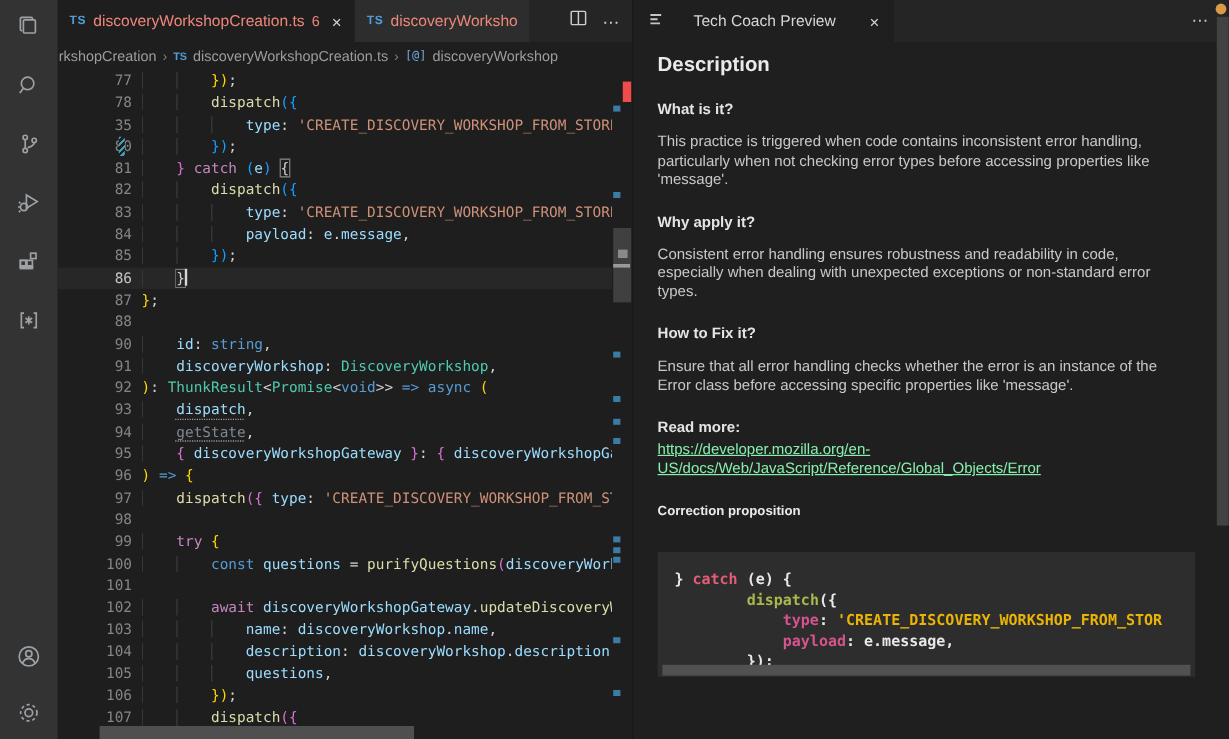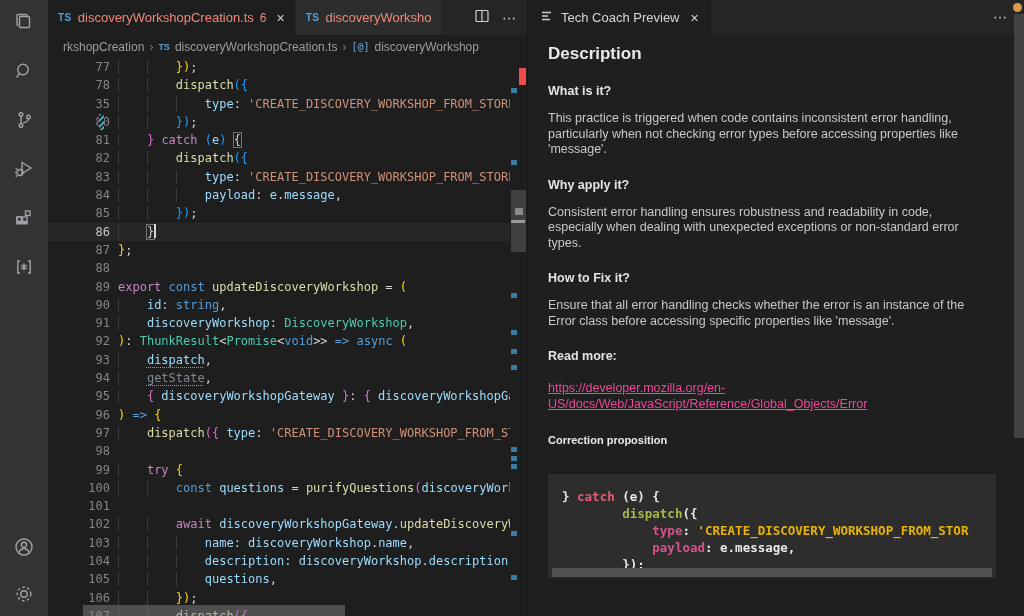--- a/index.html
+++ b/index.html
@@ -21,21 +21,21 @@
   .tab.active { background:#1e1e1e; }
   .tab.inactive { background:#2d2d2d; border-left:1px solid #252526; max-width:152px; }
   .file-ts { color:#519ddb; font-size:10px; font-weight:bold; letter-spacing:0.5px; flex:none; }
   .tab-label { color:#f0867a; }
   .tab-badge { color:#f0867a; font-size:12px; }
   .tab-close { color:#d4d4d4; font-size:14px; margin-left:4px; cursor:pointer; }
   .tab-actions { margin-left:auto; display:flex; align-items:center; gap:12px; padding:0 10px; color:#cfcfcf; flex:none; }
   .split-icon svg { stroke:#cfcfcf; fill:none; stroke-width:1.2; }
   .more-dots { font-size:14px; letter-spacing:1px; color:#cfcfcf; cursor:pointer; }
 
-  .breadcrumbs { height:23px; display:flex; align-items:center; gap:5px; font-size:12px; color:#9d9d9d; padding-left:15px; background:#1e1e1e; flex:none; white-space:nowrap; overflow:hidden; }
+  .breadcrumbs { height:23px; display:flex; align-items:center; gap:5px; font-size:12px; color:#9d9d9d; padding-left:1px; background:#1e1e1e; flex:none; white-space:nowrap; overflow:hidden; }
   .bc-sep { color:#7c7c7c; font-size:12px; }
   .bc-ts { color:#519ddb; font-size:9px; font-weight:bold; }
   .bc-sym { color:#6fa8dc; font-size:10px; font-family:"DejaVu Sans Mono",monospace; }
 
   
   .code-area { position:relative; height:558px; overflow:hidden; }
   .code-scroll { position:absolute; top:0; left:0; right:17px; bottom:0; overflow:hidden; }
   .code-line { position:relative; height:18.3px; line-height:18.3px; font-family:"DejaVu Sans Mono",monospace; font-size:12px; white-space:pre; color:#d4d4d4; }
   .code-line.cur { background:#272727; }
   .ln { position:absolute; left:0; top:0; width:62px; text-align:right; color:#858585; }
@@ -55,32 +55,32 @@
   .ov-error { position:absolute; right:1px; width:7px; background:#f14c4c; }
   .ov-mark { position:absolute; left:1px; width:6px; height:5px; background:#3b7ca5; }
   .ov-thumb { position:absolute; left:1px; width:15px; background:rgba(121,121,121,0.38); cursor:pointer; }
   .ov-thumb-inner { position:absolute; left:4px; top:18px; width:8px; height:7px; background:#8a8a8a; }
   .ov-thumb-inner2 { position:absolute; left:0px; top:30px; width:14px; height:3px; background:#9a9a9a; }
   .hscroll-thumb { position:absolute; left:35px; bottom:0; width:262px; height:11px; background:rgba(140,140,140,0.45); cursor:pointer; }
 
   
   .panel { width:497px; flex:none; background:#1f1f1f; position:relative; border-left:1px solid #181818; }
   .panel-tabsbar { height:35px; background:#252526; display:flex; align-items:stretch; }
-  .panel-tab { display:flex; align-items:center; gap:7px; padding:0 12px; background:#1f1f1f; color:#d6d6d6; font-size:13px; cursor:pointer; }
+  .panel-tab { display:flex; align-items:center; gap:24px; padding:0 12px; background:#1f1f1f; color:#d6d6d6; font-size:13px; cursor:pointer; }
   .pt-icon svg { stroke:#c5c5c5; stroke-width:1.6; }
   .panel-more { position:absolute; top:9px; right:16px; color:#c5c5c5; font-size:14px; letter-spacing:1px; cursor:pointer; }
   .orange-dot { position:absolute; top:3px; right:2px; width:9px; height:9px; border-radius:50%; background:#d99b4a; }
   .panel-scrollbar { position:absolute; top:14px; right:0; width:10px; height:424px; background:#424242; cursor:pointer; }
 
   .panel-body { padding:0 20px; color:#c8c8c8; font-size:12.5px; height:581px; overflow:hidden; }
   .panel-body h1 { font-size:17px; font-weight:bold; color:#eaeaea; margin:9px 0 0; }
   .panel-body h3 { font-size:12.5px; font-weight:bold; color:#e4e4e4; margin:20px 0 0; }
   .panel-body h2 { font-size:11px; font-weight:bold; color:#eaeaea; margin:22px 0 0; }
   .panel-body p { margin:13px 0 0; line-height:15.5px; white-space:pre-line; }
-  .panel-link { color:#ec4899; text-decoration:underline; white-space:pre-line; line-height:16px; display:inline-block; margin-top:17px; cursor:pointer; }
+  .panel-link { color:#86efac; text-decoration:underline; white-space:pre-line; line-height:16px; display:inline-block; margin-top:3px; cursor:pointer; }
 
   .codeblock { margin-top:28px; width:448px; height:104px; background:#2d2d2d; padding:14px 0 0 14px; position:relative; overflow:hidden;
     font-family:"DejaVu Sans Mono",monospace; font-size:12.5px; font-weight:bold; line-height:17px; color:#e8e8e8; }
   .cb-line { white-space:pre; overflow:hidden; }
   .pc-red{color:#e25d75} .pc-green{color:#aab74a} .pc-pink{color:#d6548e} .pc-yellow{color:#eab308} .pc-def{color:#e8e8e8}
   .cb-scroll { position:absolute; left:4px; right:4px; bottom:1px; height:9px; background:#515151; cursor:pointer; }
 </style>
 </head>
 <body>
 
@@ -193,21 +193,20 @@
           <div class="code-line"><span class="ln">35</span><span class="line-content"><span class="ig">    </span><span class="ig">    </span><span class="ig">    </span><span class="tk-var">type</span><span class="tk-def">: </span><span class="tk-str">'CREATE_DISCOVERY_WORKSHOP_FROM_STORE_</span></span></div>
           <div class="code-line"><span class="ln">80</span><span class="mod-marker"></span><span class="line-content"><span class="ig">    </span><span class="ig">    </span><span class="tk-b3">})</span><span class="tk-def">;</span></span></div>
           <div class="code-line"><span class="ln">81</span><span class="line-content"><span class="ig">    </span><span class="tk-b2">}</span><span class="tk-def"> </span><span class="tk-kw">catch</span><span class="tk-def"> </span><span class="tk-b3">(</span><span class="tk-var">e</span><span class="tk-b3">)</span><span class="tk-def"> </span><span class="tk-box">{</span></span></div>
           <div class="code-line"><span class="ln">82</span><span class="line-content"><span class="ig">    </span><span class="ig">    </span><span class="tk-fn">dispatch</span><span class="tk-b3">({</span></span></div>
           <div class="code-line"><span class="ln">83</span><span class="line-content"><span class="ig">    </span><span class="ig">    </span><span class="ig">    </span><span class="tk-var">type</span><span class="tk-def">: </span><span class="tk-str">'CREATE_DISCOVERY_WORKSHOP_FROM_STORE_</span></span></div>
           <div class="code-line"><span class="ln">84</span><span class="line-content"><span class="ig">    </span><span class="ig">    </span><span class="ig">    </span><span class="tk-var">payload</span><span class="tk-def">: </span><span class="tk-var">e</span><span class="tk-def">.</span><span class="tk-var">message</span><span class="tk-def">,</span></span></div>
           <div class="code-line"><span class="ln">85</span><span class="line-content"><span class="ig">    </span><span class="ig">    </span><span class="tk-b3">})</span><span class="tk-def">;</span></span></div>
           <div class="code-line cur"><span class="ln">86</span><span class="line-content"><span class="ig">    </span><span class="tk-box">}</span><span class="cursor-bar"></span></span></div>
           <div class="code-line"><span class="ln">87</span><span class="line-content"><span class="tk-b1">}</span><span class="tk-def">;</span></span></div>
           <div class="code-line"><span class="ln">88</span><span class="line-content"></span></div>
-          <div class="code-line"><span class="ln">89</span><span class="line-content"><span class="tk-kw">export</span><span class="tk-def"> </span><span class="tk-st">const</span><span class="tk-def"> </span><span class="tk-fn">updateDiscoveryWorkshop</span><span class="tk-def"> = </span><span class="tk-b1">(</span></span></div>
           <div class="code-line"><span class="ln">90</span><span class="line-content"><span class="ig">    </span><span class="tk-var">id</span><span class="tk-def">: </span><span class="tk-st">string</span><span class="tk-def">,</span></span></div>
           <div class="code-line"><span class="ln">91</span><span class="line-content"><span class="ig">    </span><span class="tk-var">discoveryWorkshop</span><span class="tk-def">: </span><span class="tk-type">DiscoveryWorkshop</span><span class="tk-def">,</span></span></div>
           <div class="code-line"><span class="ln">92</span><span class="line-content"><span class="tk-b1">)</span><span class="tk-def">: </span><span class="tk-type">ThunkResult</span><span class="tk-def">&lt;</span><span class="tk-type">Promise</span><span class="tk-def">&lt;</span><span class="tk-st">void</span><span class="tk-def">&gt;&gt;</span><span class="tk-def"> </span><span class="tk-st">=&gt;</span><span class="tk-def"> </span><span class="tk-st">async</span><span class="tk-def"> </span><span class="tk-b1">(</span></span></div>
           <div class="code-line"><span class="ln">93</span><span class="line-content"><span class="ig">    </span><span class="tk-var tk-hint">dispatch</span><span class="tk-def">,</span></span></div>
           <div class="code-line"><span class="ln">94</span><span class="line-content"><span class="ig">    </span><span class="tk-dim tk-hint">getState</span><span class="tk-def">,</span></span></div>
           <div class="code-line"><span class="ln">95</span><span class="line-content"><span class="ig">    </span><span class="tk-b2">{ </span><span class="tk-var">discoveryWorkshopGateway</span><span class="tk-b2"> }</span><span class="tk-def">: </span><span class="tk-b2">{ </span><span class="tk-var">discoveryWorkshopGa</span></span></div>
           <div class="code-line"><span class="ln">96</span><span class="line-content"><span class="tk-b1">)</span><span class="tk-def"> </span><span class="tk-st">=&gt;</span><span class="tk-def"> </span><span class="tk-b1">{</span></span></div>
           <div class="code-line"><span class="ln">97</span><span class="line-content"><span class="ig">    </span><span class="tk-fn">dispatch</span><span class="tk-b2">({ </span><span class="tk-var">type</span><span class="tk-def">: </span><span class="tk-str">'CREATE_DISCOVERY_WORKSHOP_FROM_ST</span></span></div>
           <div class="code-line"><span class="ln">98</span><span class="line-content"></span></div>
           <div class="code-line"><span class="ln">99</span><span class="line-content"><span class="ig">    </span><span class="tk-kw">try</span><span class="tk-def"> </span><span class="tk-b1">{</span></span></div>

